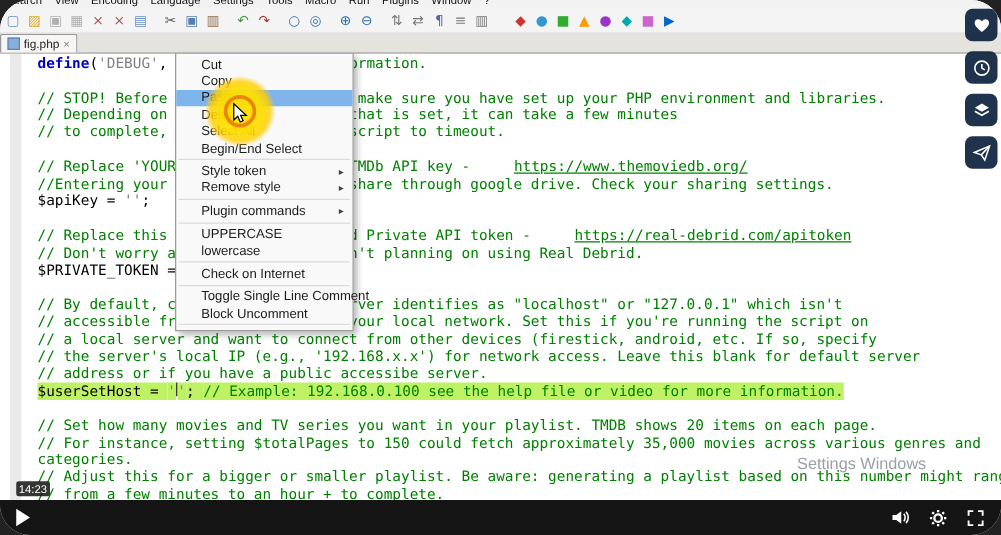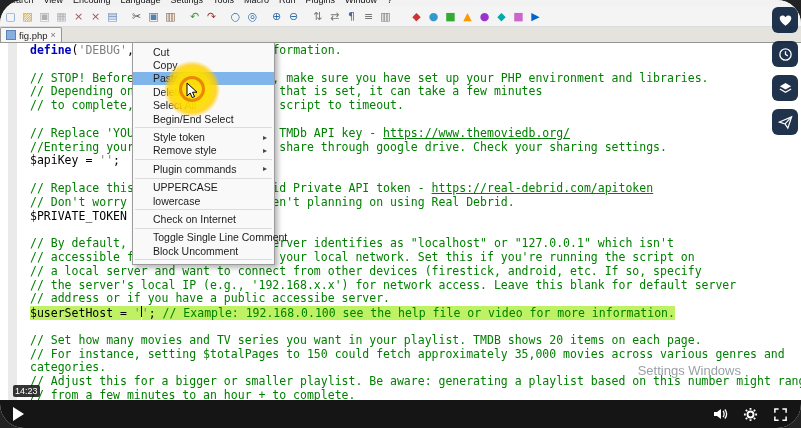--- a/index.html
+++ b/index.html
@@ -28,26 +28,26 @@
   
   .editor{position:absolute;top:43px;left:0;right:0;bottom:28px;background:#fff;overflow:hidden;}
   .gutter{position:absolute;left:8px;top:0;bottom:0;width:9px;background:#eaeaea;}
   .code{position:absolute;left:30px;top:1px;white-space:pre;
         font-family:"DejaVu Sans Mono",monospace;font-size:11.5px;line-height:13.8px;}
   .line{height:13.8px;}
   .k{color:#0000c0;font-weight:bold;}
   .s{color:#808080;}
   .p{color:#000;}
   .c{color:#008000;}
-  .u{color:#008000;text-decoration:underline;}
+  .u{color:#008000;text-decoration:underline;margin-left:28px;}
   .sel{background:#bef264;}
   .caret{display:inline-block;width:0;border-left:1px solid #000;height:11px;}
 
   
-  .ctx{position:absolute;left:132px;top:42px;width:141px;background:#f9f9f9;
+  .ctx{position:absolute;left:140px;top:42px;width:141px;background:#f9f9f9;
        border:1px solid #9b9b9b;box-shadow:3px 3px 5px rgba(0,0,0,.28);
        padding:2px 0;font-size:10.5px;z-index:5;}
   .mi{height:13.4px;display:flex;align-items:center;padding:0 7px 0 20px;color:#1b1b1b;white-space:nowrap;}
   .mi.hl{background:#7fb5ea;}
   .arrow{margin-left:auto;font-size:8px;color:#444;}
   .sep{height:1px;background:#dcdcdc;margin:2px 2px;}
 
   
   .glow{position:absolute;left:164px;top:61px;width:56px;height:56px;border-radius:50%;z-index:6;
         background:radial-gradient(circle,rgba(255,222,0,.95) 0 45%,rgba(255,205,0,.8) 60%,rgba(255,205,0,0) 72%);

